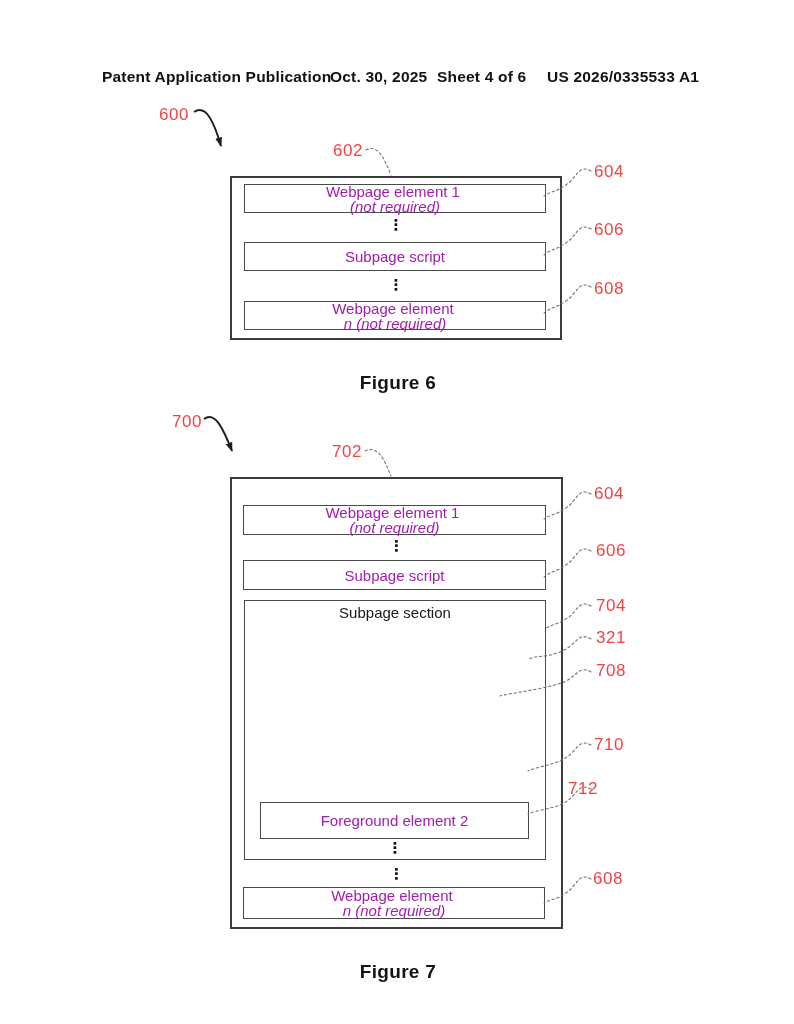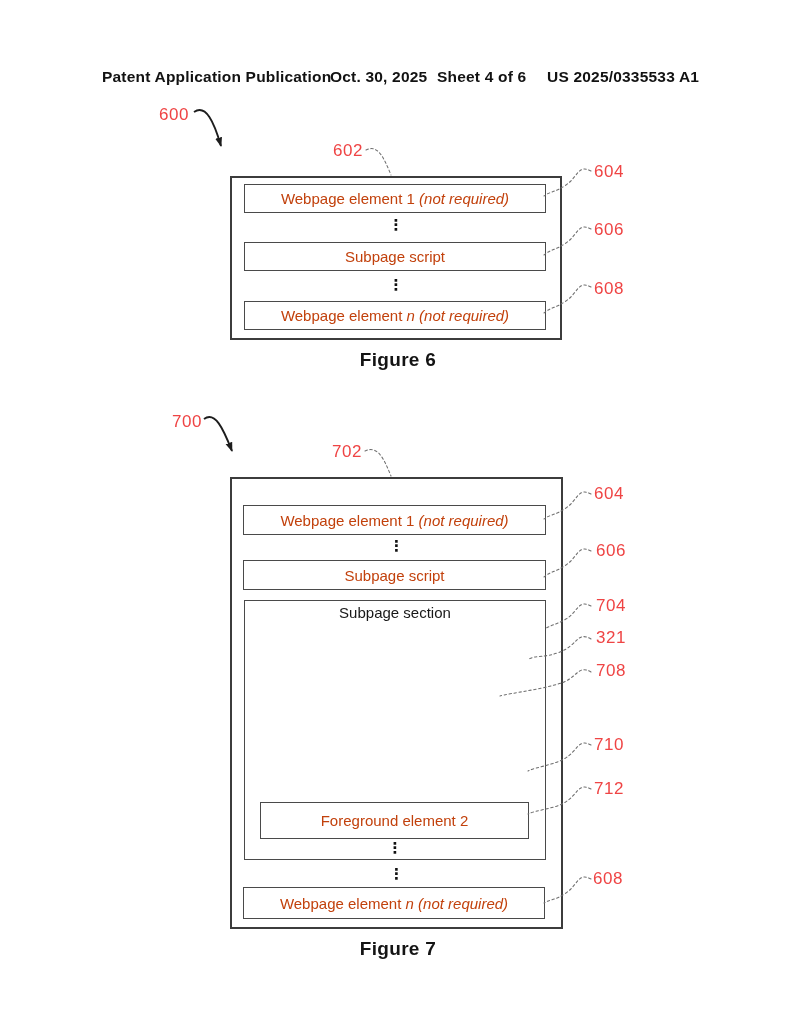--- a/index.html
+++ b/index.html
@@ -21,61 +21,61 @@
   .refnum {
     position:absolute; font-size:17px; color:#ef4444;
     letter-spacing:0.6px; line-height:1.2; white-space:nowrap;
   }
 
   
   .obox { position:absolute; border:2px solid #3c3c3c; background:transparent; }
   .ibox {
     position:absolute; border:1.4px solid #4a4a4a;
     display:flex; align-items:center; justify-content:center;
-    font-size:15px; color:#c2410c; line-height:1; white-space:pre;
+    font-size:15px; color:#a21caf; line-height:1; white-space:pre;flex-direction:column;
   }
   .tbox {
     position:absolute; border:1.4px solid #4a4a4a;
     font-size:15px; color:#181818; text-align:center;
   }
   .tbox > .boxtitle { display:block; padding-top:4px; line-height:1.1;text-align:center; }
   .dotbox {
     position:absolute; border:1.6px dotted #969696;
     display:flex; align-items:center; justify-content:center;
     font-size:15px; color:#181818;
   }
   .vdots {
     position:absolute; left:0; right:0; text-align:center;
     font-size:15px; font-weight:700; color:#111; line-height:0.95;
     font-family:"DejaVu Sans", sans-serif;
   }
   .caption {
     position:absolute; width:328px; text-align:center;
-    font-size:19px; font-weight:700; color:#141414; letter-spacing:0.3px;
+    font-size:19px; font-weight:700; color:#141414; letter-spacing:0.3px;margin-top:23px;
   }
   .it { font-style:italic; }
 
   
   .overlay { position:absolute; inset:0; pointer-events:none; z-index:10; }
   .arrow { fill:none; stroke:#1d1d1d; stroke-width:1.9; }
   .lead {
     fill:none; stroke:#6f6f6f; stroke-width:1.05;
     stroke-dasharray:2.4 2.6; stroke-linecap:round;
   }
 </style>
 </head>
 <body>
 
 <div class="page">
 
   <div>
     <span class="hdr-text" style="left:102px">Patent Application Publication</span>
     <span class="hdr-text" style="left:330px">Oct. 30, 2025</span>
     <span class="hdr-text" style="left:437px">Sheet 4 of 6</span>
-    <span class="hdr-text" style="left:547px">US 2025/0335533 A1</span>
+    <span class="hdr-text" style="left:547px">US 2026/0335533 A1</span>
   </div>
 
   <div>
     <span class="refnum" style="left:159px; top:105px">600</span>
     <span class="refnum" style="left:333px; top:141px">602</span>
     <span class="refnum" style="left:594px; top:162px">604</span>
     <span class="refnum" style="left:594px; top:220px">606</span>
     <span class="refnum" style="left:594px; top:279px">608</span>
 
     <div class="obox" style="left:230px; top:176px; width:328px; height:160px">
@@ -97,21 +97,21 @@
 
   <div>
     <span class="refnum" style="left:172px; top:412px">700</span>
     <span class="refnum" style="left:332px; top:442px">702</span>
     <span class="refnum" style="left:594px; top:484px">604</span>
     <span class="refnum" style="left:596px; top:541px">606</span>
     <span class="refnum" style="left:596px; top:596px">704</span>
     <span class="refnum" style="left:596px; top:628px">321</span>
     <span class="refnum" style="left:596px; top:661px">708</span>
     <span class="refnum" style="left:594px; top:735px">710</span>
-    <span class="refnum" style="left:594px; top:779px">712</span>
+    <span class="refnum" style="left:568px; top:779px">712</span>
     <span class="refnum" style="left:593px; top:869px">608</span>
 
     <div class="obox" style="left:230px; top:477px; width:329px; height:448px">
 
       <div class="ibox" style="left:11px; top:26px; width:301px; height:28px">
         <span>Webpage element 1 </span><span class="it">(not required)</span>
       </div>
       <div class="vdots" style="top:60px">⋮</div>
       <div class="ibox" style="left:11px; top:81px; width:301px; height:28px">
         <span>Subpage script</span>

